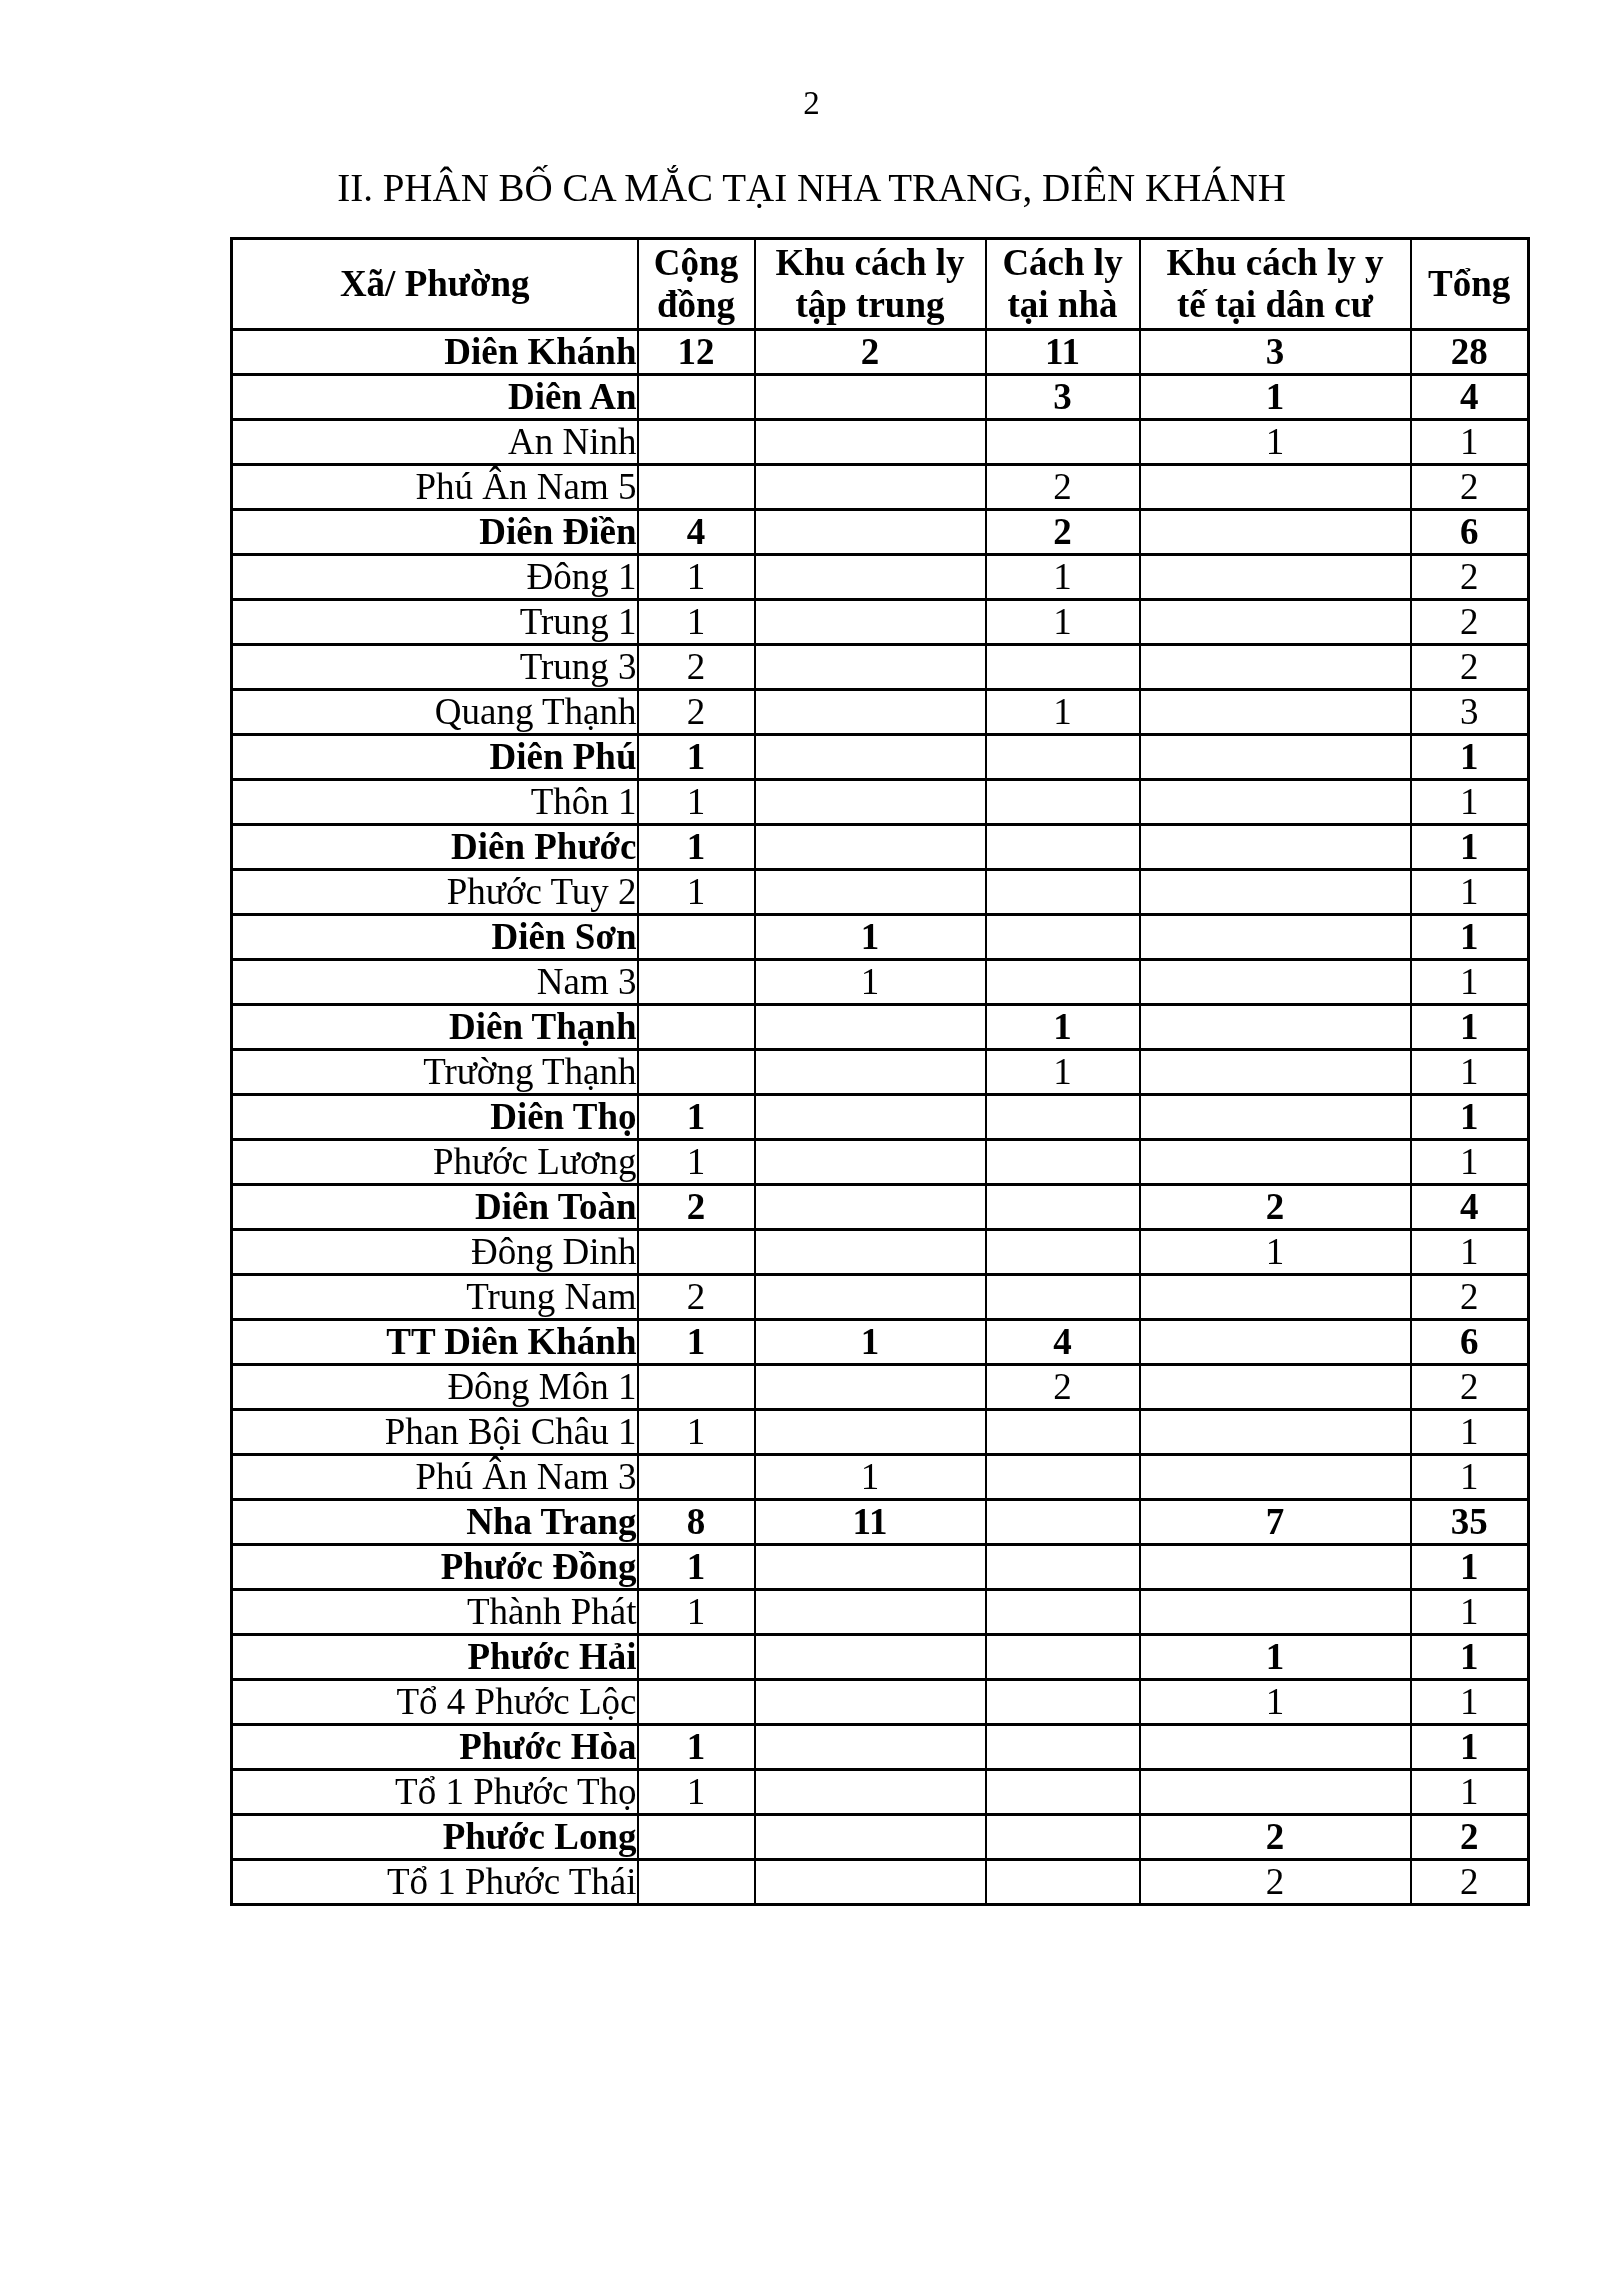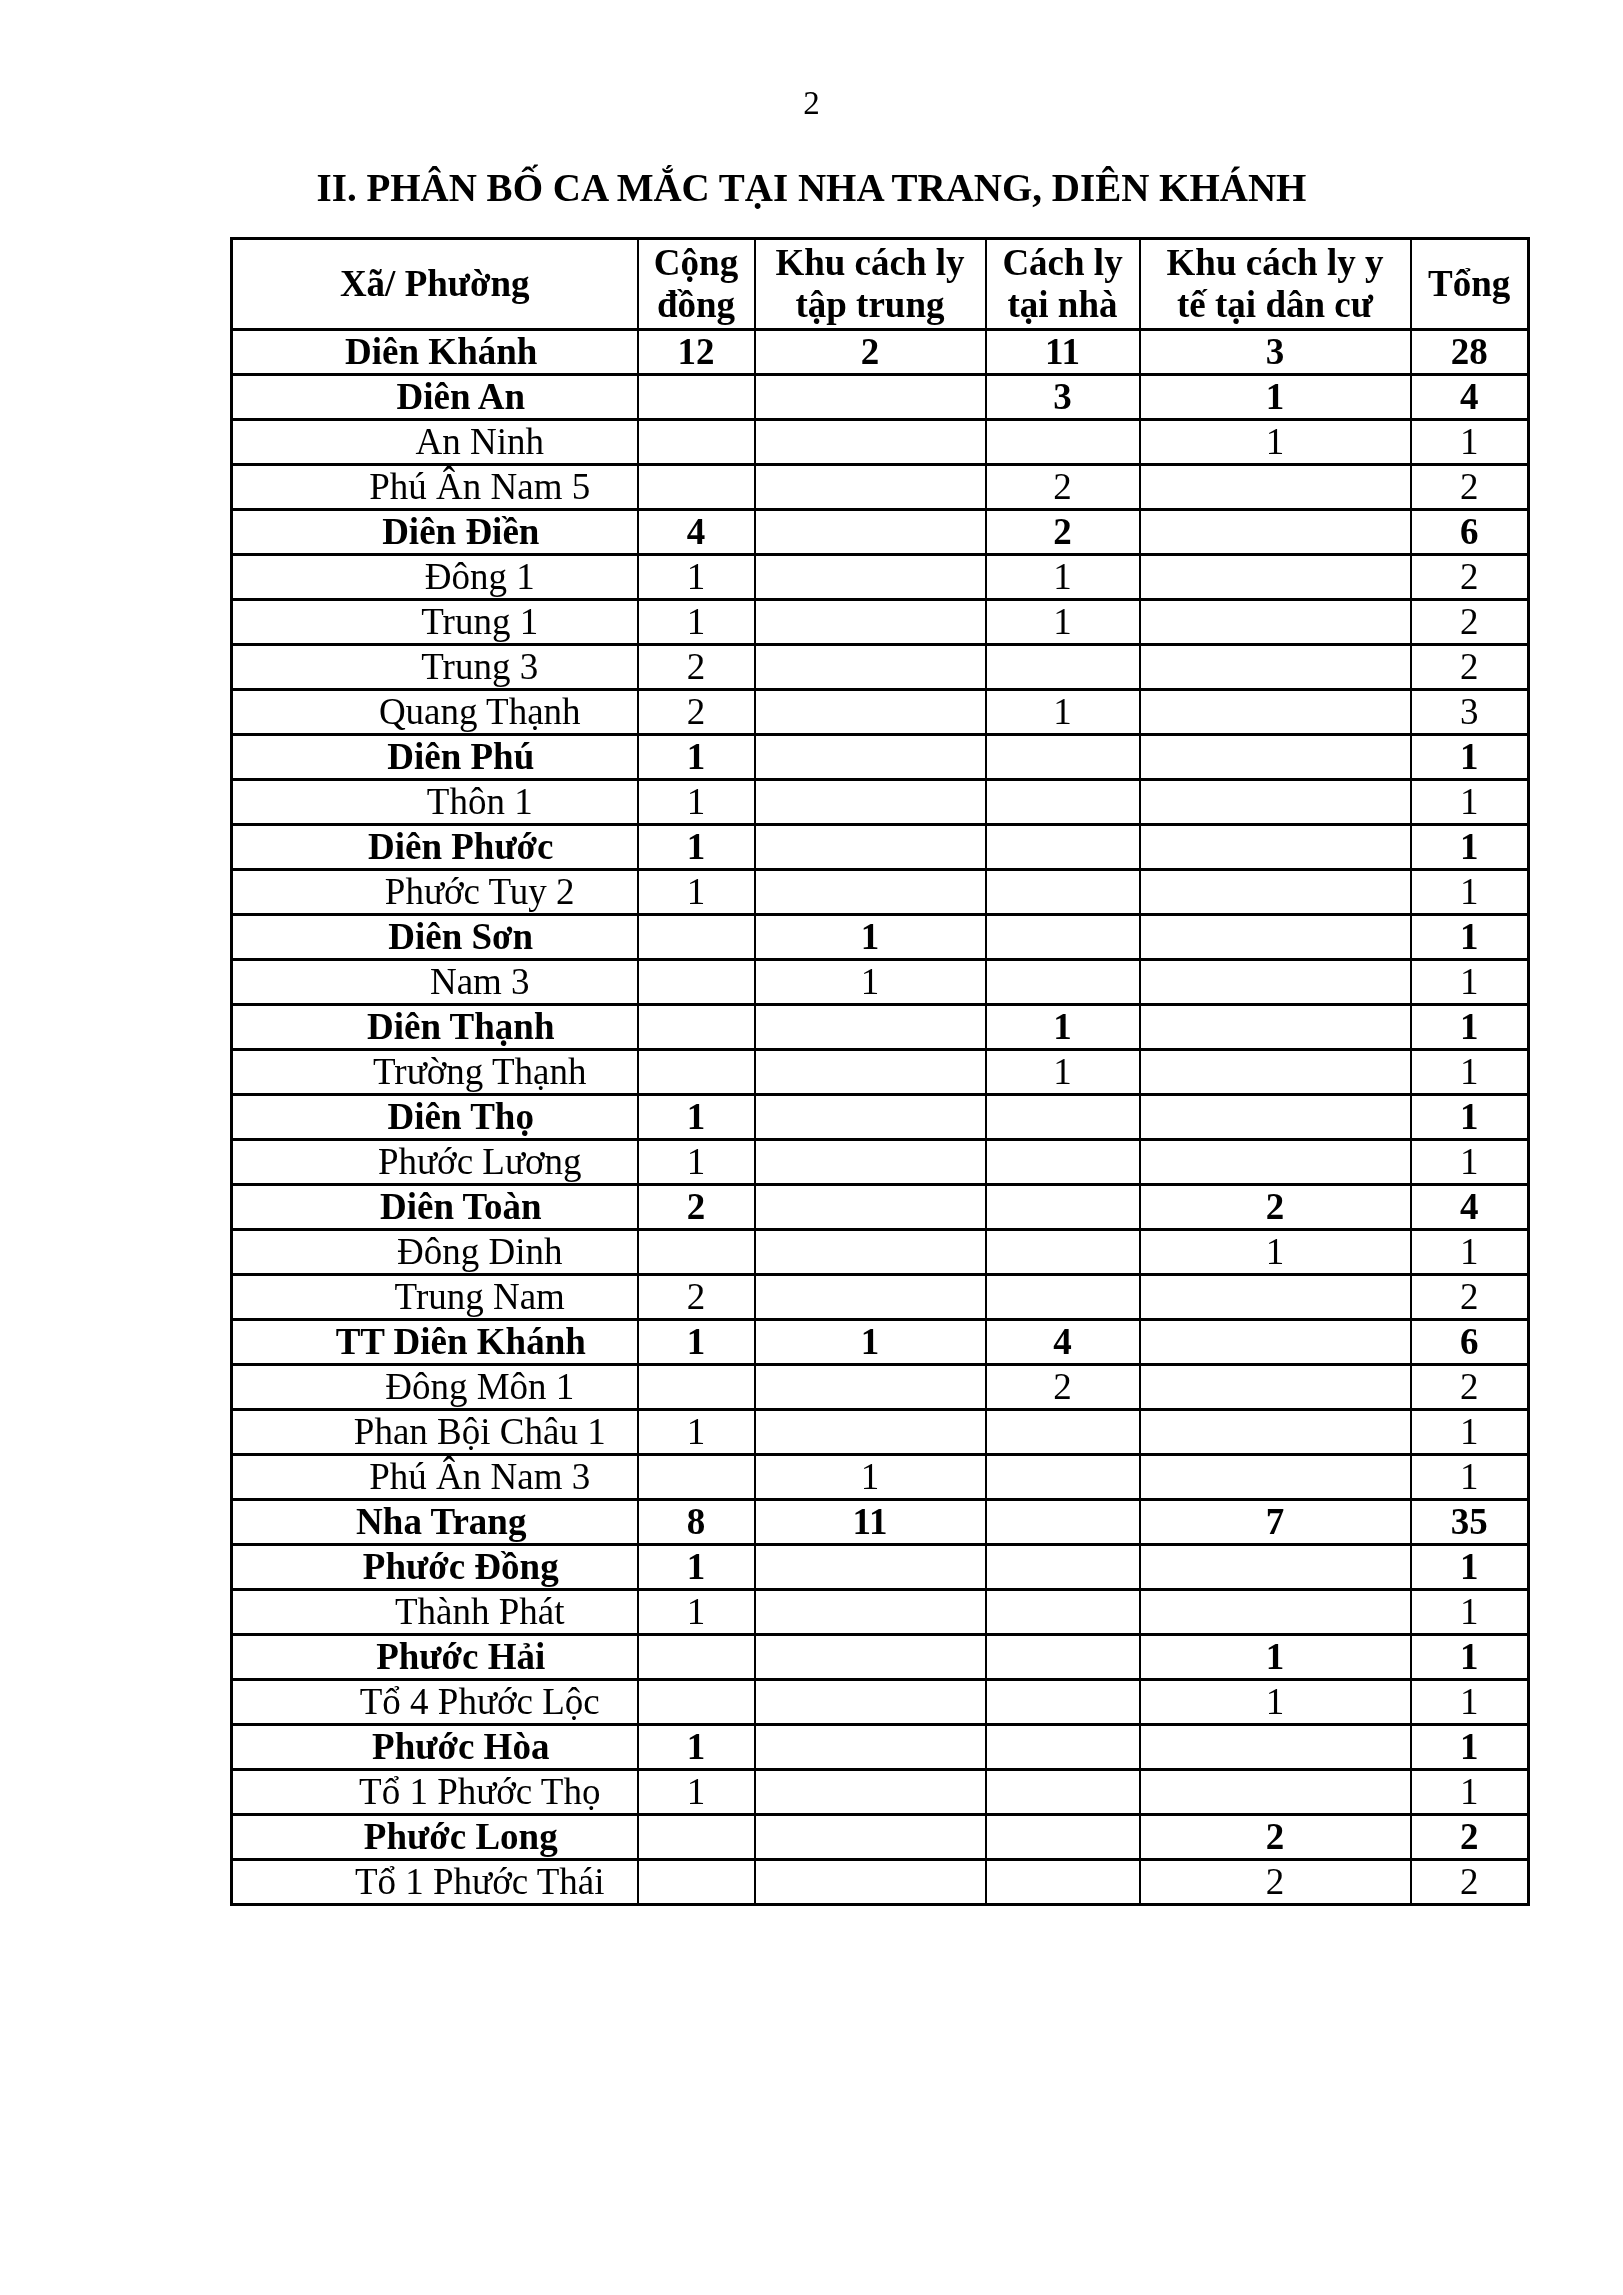--- a/index.html
+++ b/index.html
@@ -25,21 +25,21 @@
     text-align: center;
     font-size: 33px;
     line-height: 38px;
   }
   .doc-title {
     margin: 42px 0 0 0;
     width: 1623px;
     text-align: center;
     font-size: 39px;
     line-height: 47px;
-    font-weight: bold;
+    font-weight: normal;
     white-space: nowrap;
   }
   table.case-table {
     margin: 25.5px 0 0 230px;
     width: 1298px;
     border-collapse: collapse;
     table-layout: fixed;
   }
   table.case-table th,
   table.case-table td {
@@ -61,21 +61,21 @@
     text-align: center;
     vertical-align: middle;
     white-space: pre-line;
   }
   td.cell {
     height: 42px;
     font-size: 37px;
     line-height: 41px;
     vertical-align: middle;
   }
-  td.name { text-align: center; margin-top: 14px; }
+  td.name { text-align: right; margin-top: 14px; }
   td.name.lvl1 { padding-left: 13px; }
   td.name.lvl2 { padding-left: 52px; }
   td.name.lvl3 { padding-left: 90px; }
   td.num { text-align: center; }
   tr.bold td { font-weight: bold; }
 </style>
 </head>
 <body>
 
 <div class="page">

